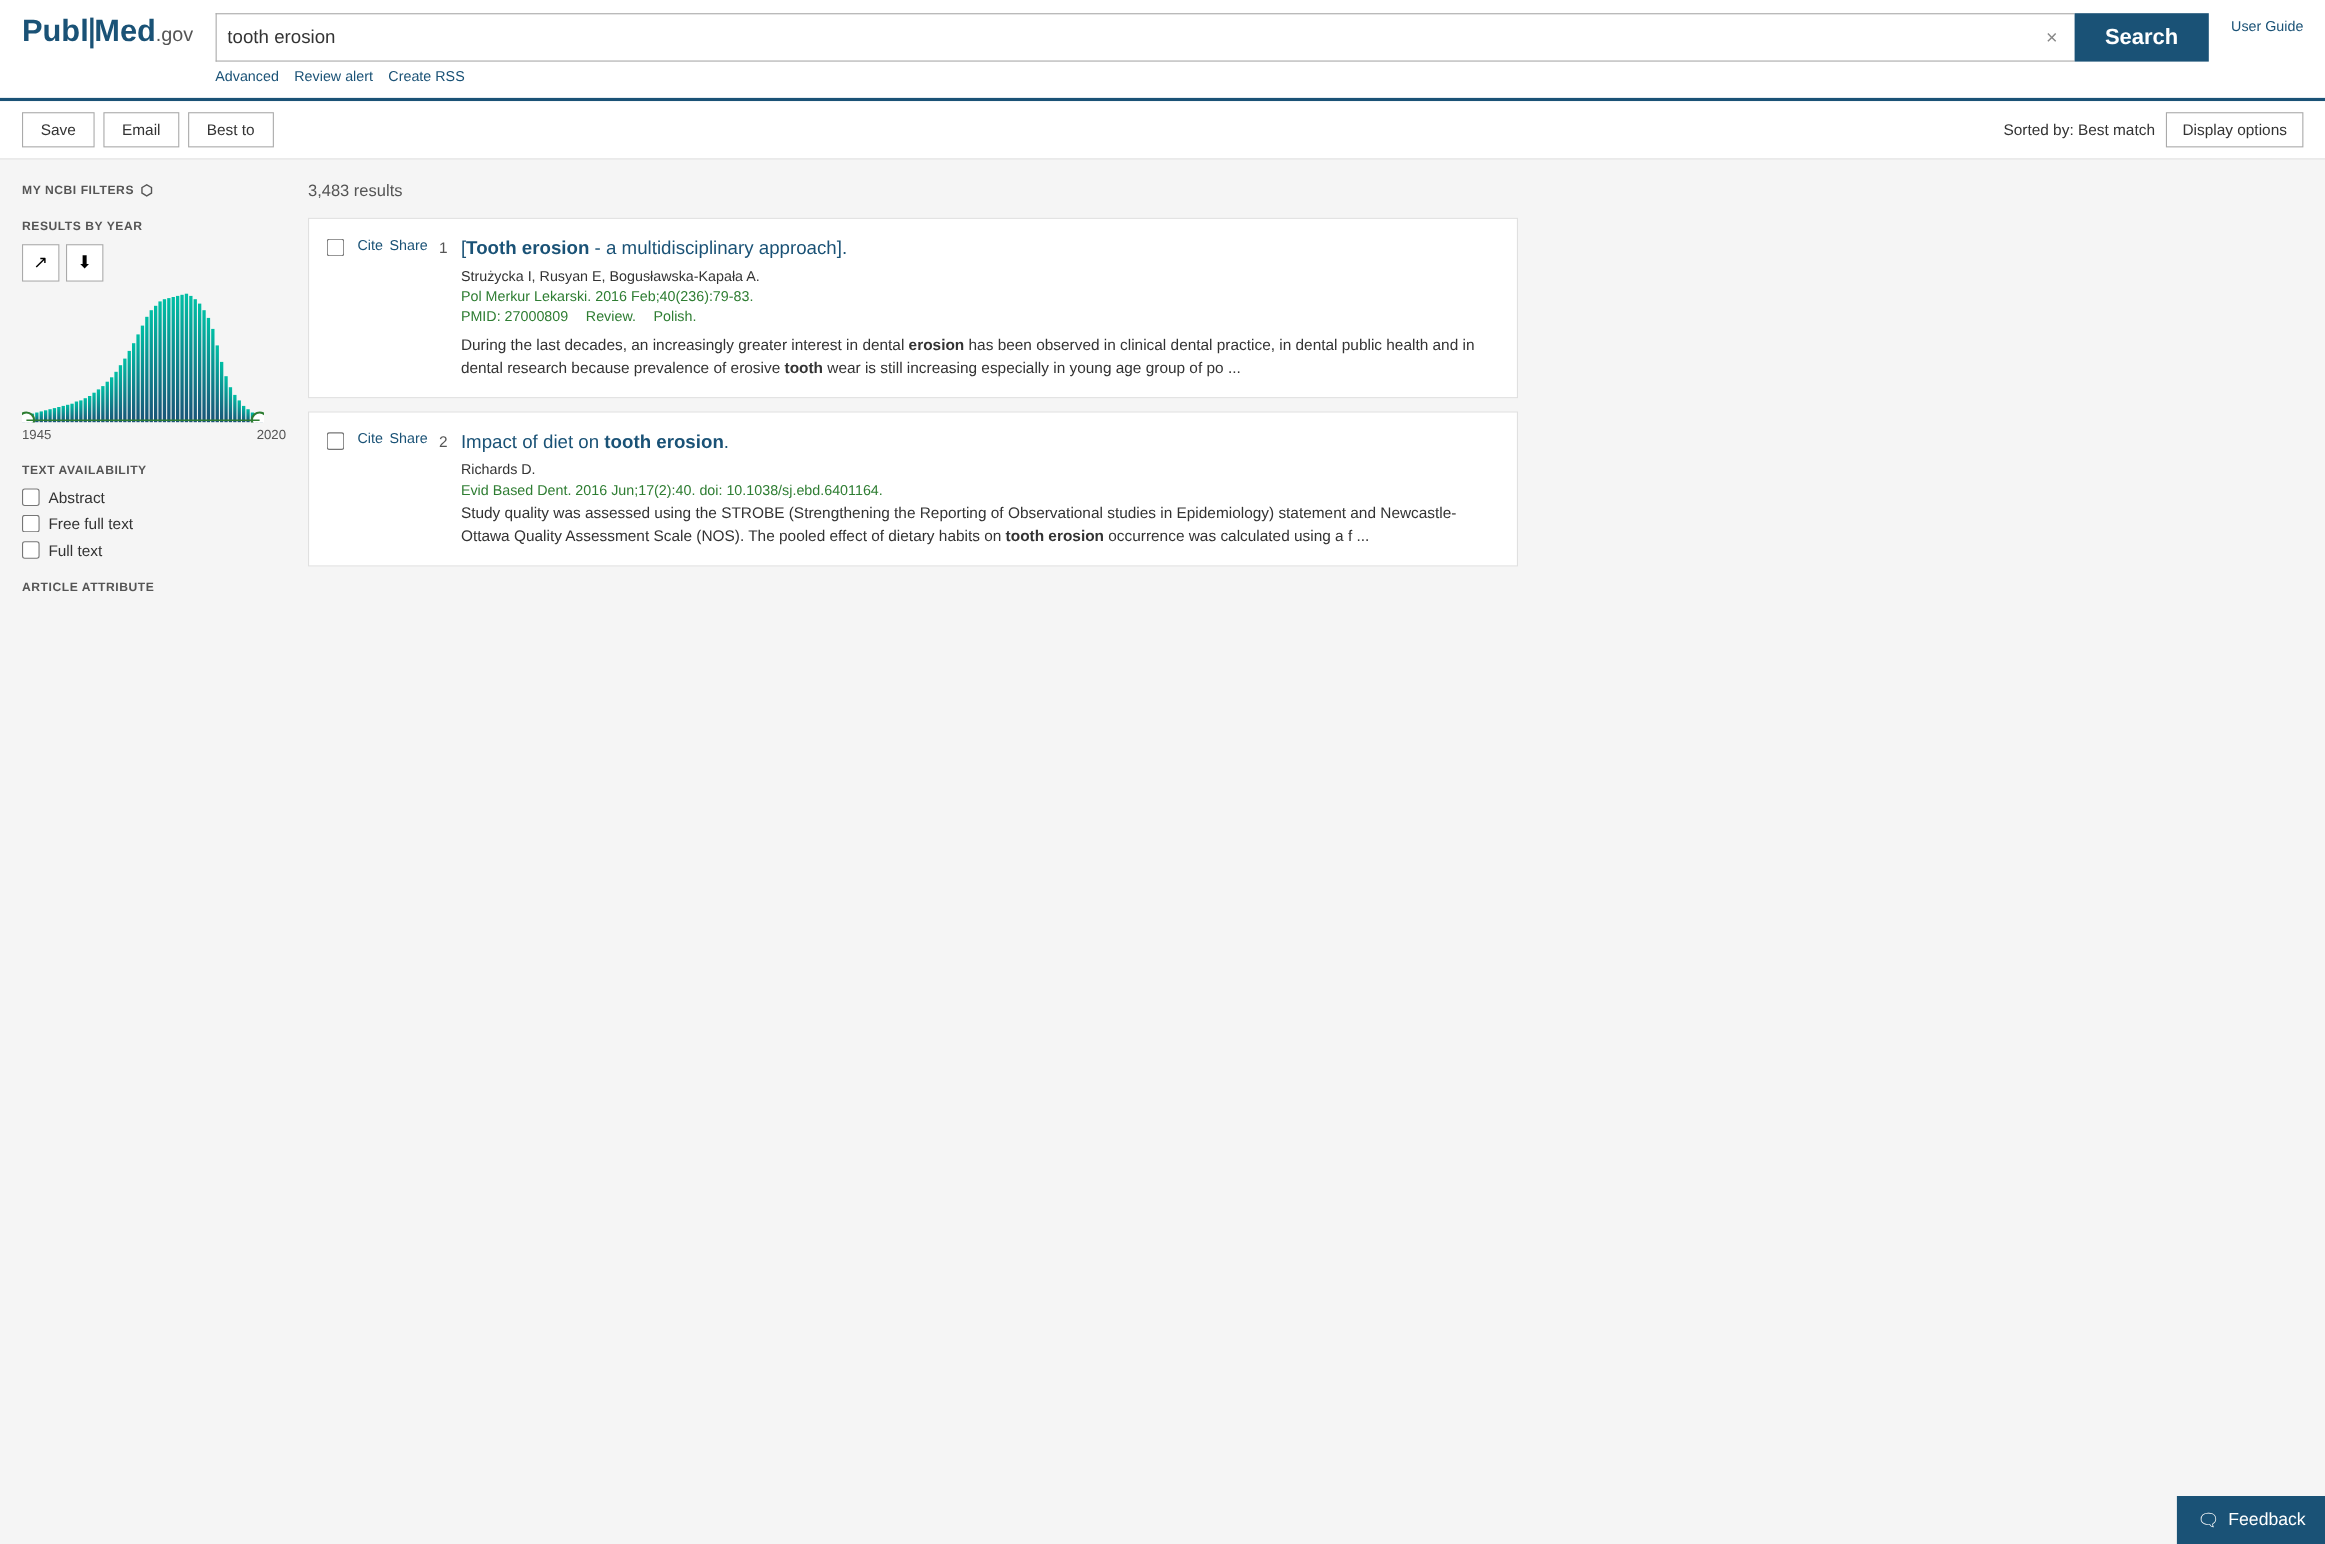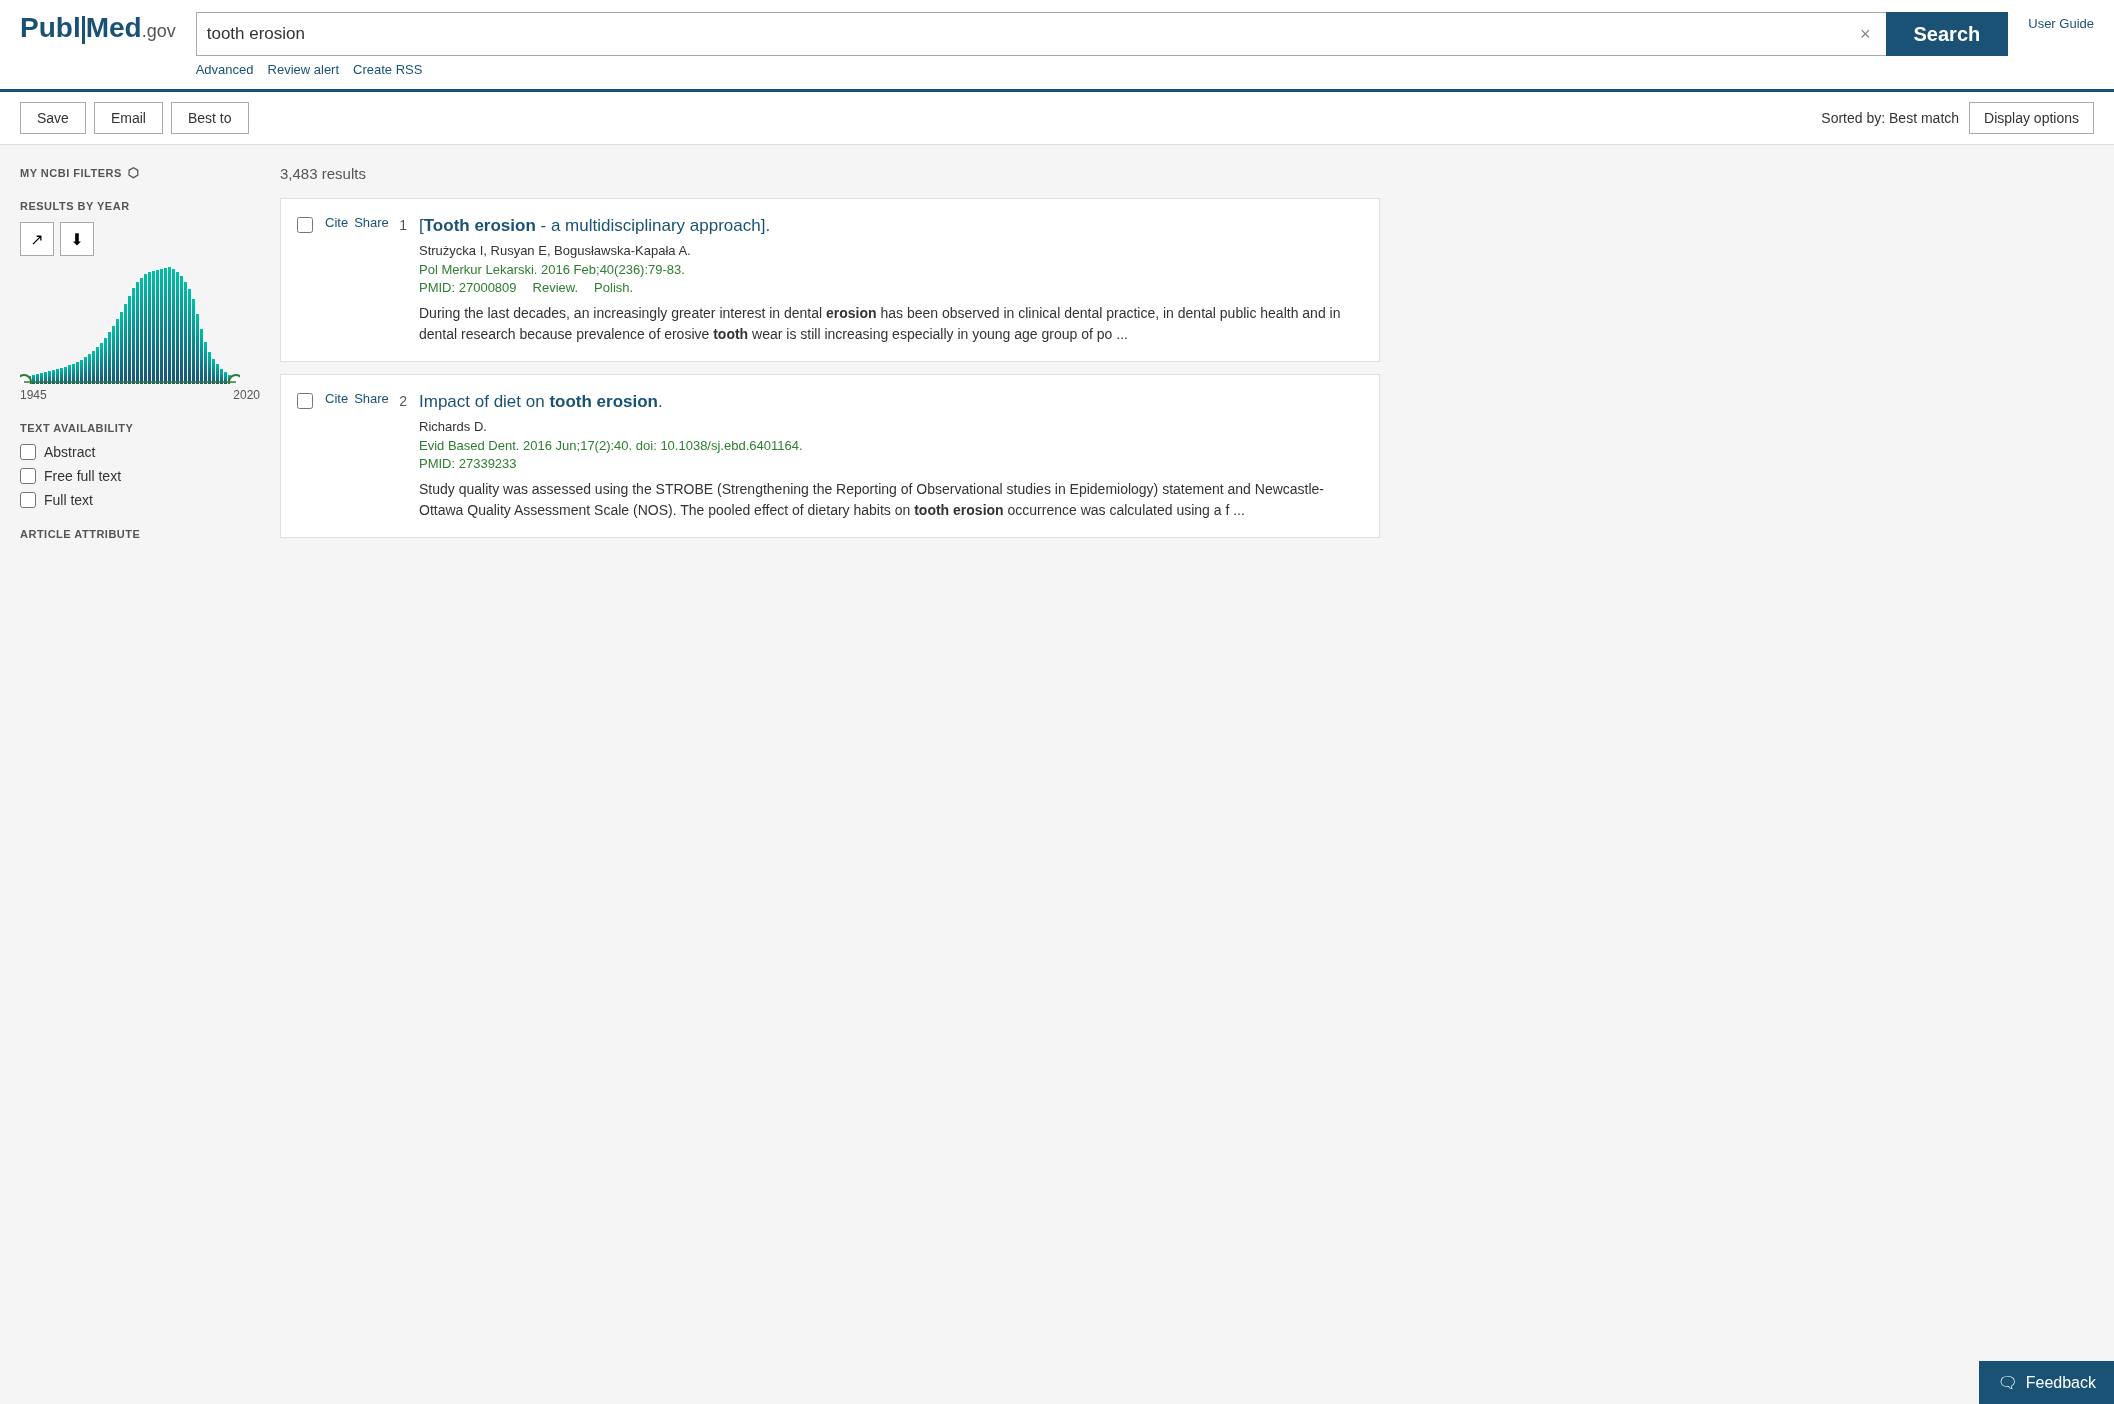--- a/index.html
+++ b/index.html
@@ -503,23 +503,20 @@
         <span class="action-link">Cite</span>
         <span class="action-link">Share</span>
       </div>
       <div class="result-num">2</div>
       <div class="result-body">
         <a href="#" class="result-title">
           Impact of diet on <span style="font-weight:bold;color:#1a5276;">tooth erosion</span>.
         </a>
         <div class="result-authors">Richards D.</div>
         <div class="result-journal">Evid Based Dent. 2016 Jun;17(2):40. doi: 10.1038/sj.ebd.6401164.</div>
-        <div class="result-meta">
-          <span>PMID: 27339233</span>
-        </div>
         <div class="result-abstract">
           Study quality was assessed using the STROBE (Strengthening the Reporting of Observational studies in Epidemiology) statement and Newcastle-Ottawa Quality Assessment Scale (NOS). The pooled effect of dietary habits on <strong>tooth erosion</strong> occurrence was calculated using a f ...
         </div>
       </div>
     </div>
 
   </div>
 </div>
 
 <button class="feedback-btn">

